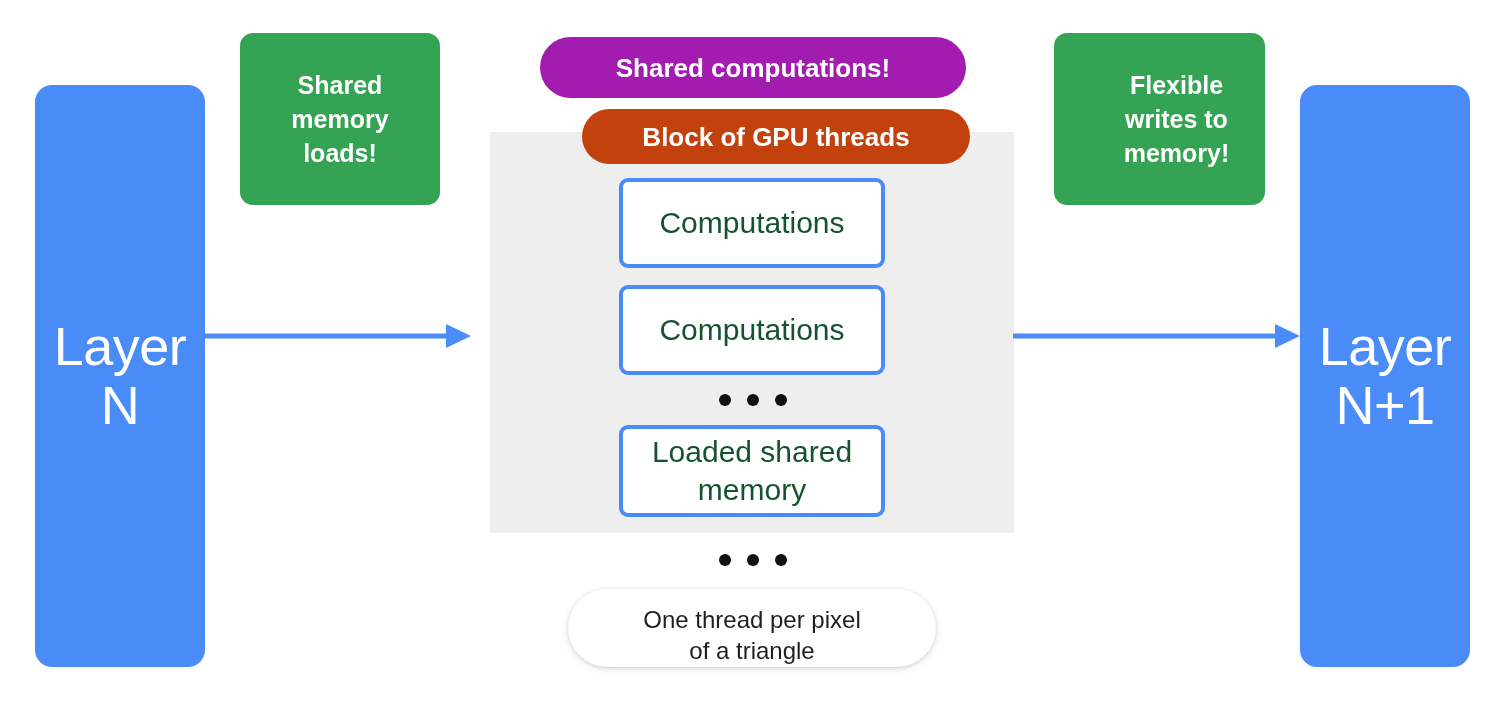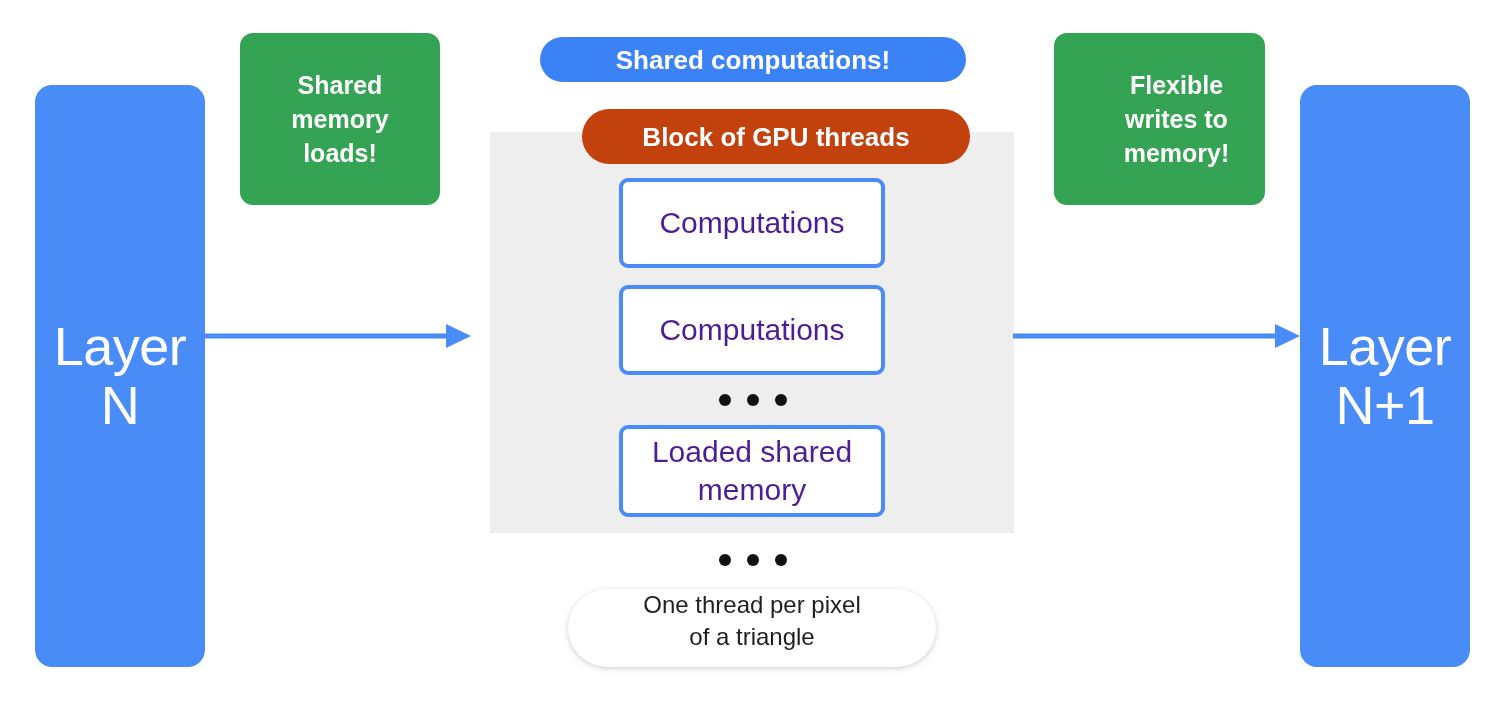--- a/index.html
+++ b/index.html
@@ -76,22 +76,22 @@
     padding: 0 26px;
   }
   .pill .pill-text {
     font-size: 26px;
     font-weight: bold;
     color: #ffffff;
     white-space: nowrap;
     line-height: 1;
   }
   #pill-shared-computations {
-    left: 540px; top: 37px; width: 426px; height: 45px;
-    background: #3b82f6;
+    left: 540px; top: 37px; width: 426px; height: 61px;
+    background: #a21caf;
   }
   #pill-block-gpu-threads {
     left: 582px; top: 109px; width: 388px; height: 55px;
     background: #c2410c;
   }
 
   
   #block-panel {
     position: absolute;
     left: 490px;
@@ -107,21 +107,21 @@
     position: absolute;
     background: #ffffff;
     border: 4px solid #4a8cf7;
     border-radius: 9px;
     display: flex;
     align-items: center;
     justify-content: center;
     box-sizing: border-box;
   }
   .thread-box .thread-text {
-    color: #4c1d95;
+    color: #14532d;
     font-size: 30px;
     line-height: 1.28;
     text-align: center;
     font-weight: 400;
     white-space: pre-line;
   }
   #thread-box-0 { left: 619px; top: 178px; width: 266px; height: 90px; }
   #thread-box-1 { left: 619px; top: 285px; width: 266px; height: 90px; }
   #thread-box-2 { left: 619px; top: 425px; width: 266px; height: 92px; }
 
@@ -147,21 +147,21 @@
   #thread-note-pill {
     position: absolute;
     left: 568px;
     top: 589px;
     width: 368px;
     height: 78px;
     background: #ffffff;
     border-radius: 999px;
     box-shadow: 0 1px 4px rgba(0,0,0,0.14), 0 2px 10px rgba(0,0,0,0.07);
     display: flex;
-    align-items: flex-start;
+    align-items: flex-end;
     justify-content: center;
     box-sizing: border-box;
   }
   #thread-note-pill .note-text {
     color: #1f1f1f;
     font-size: 24px;
     line-height: 1.32;
     text-align: center;
     font-weight: 400;
     white-space: pre-line;

